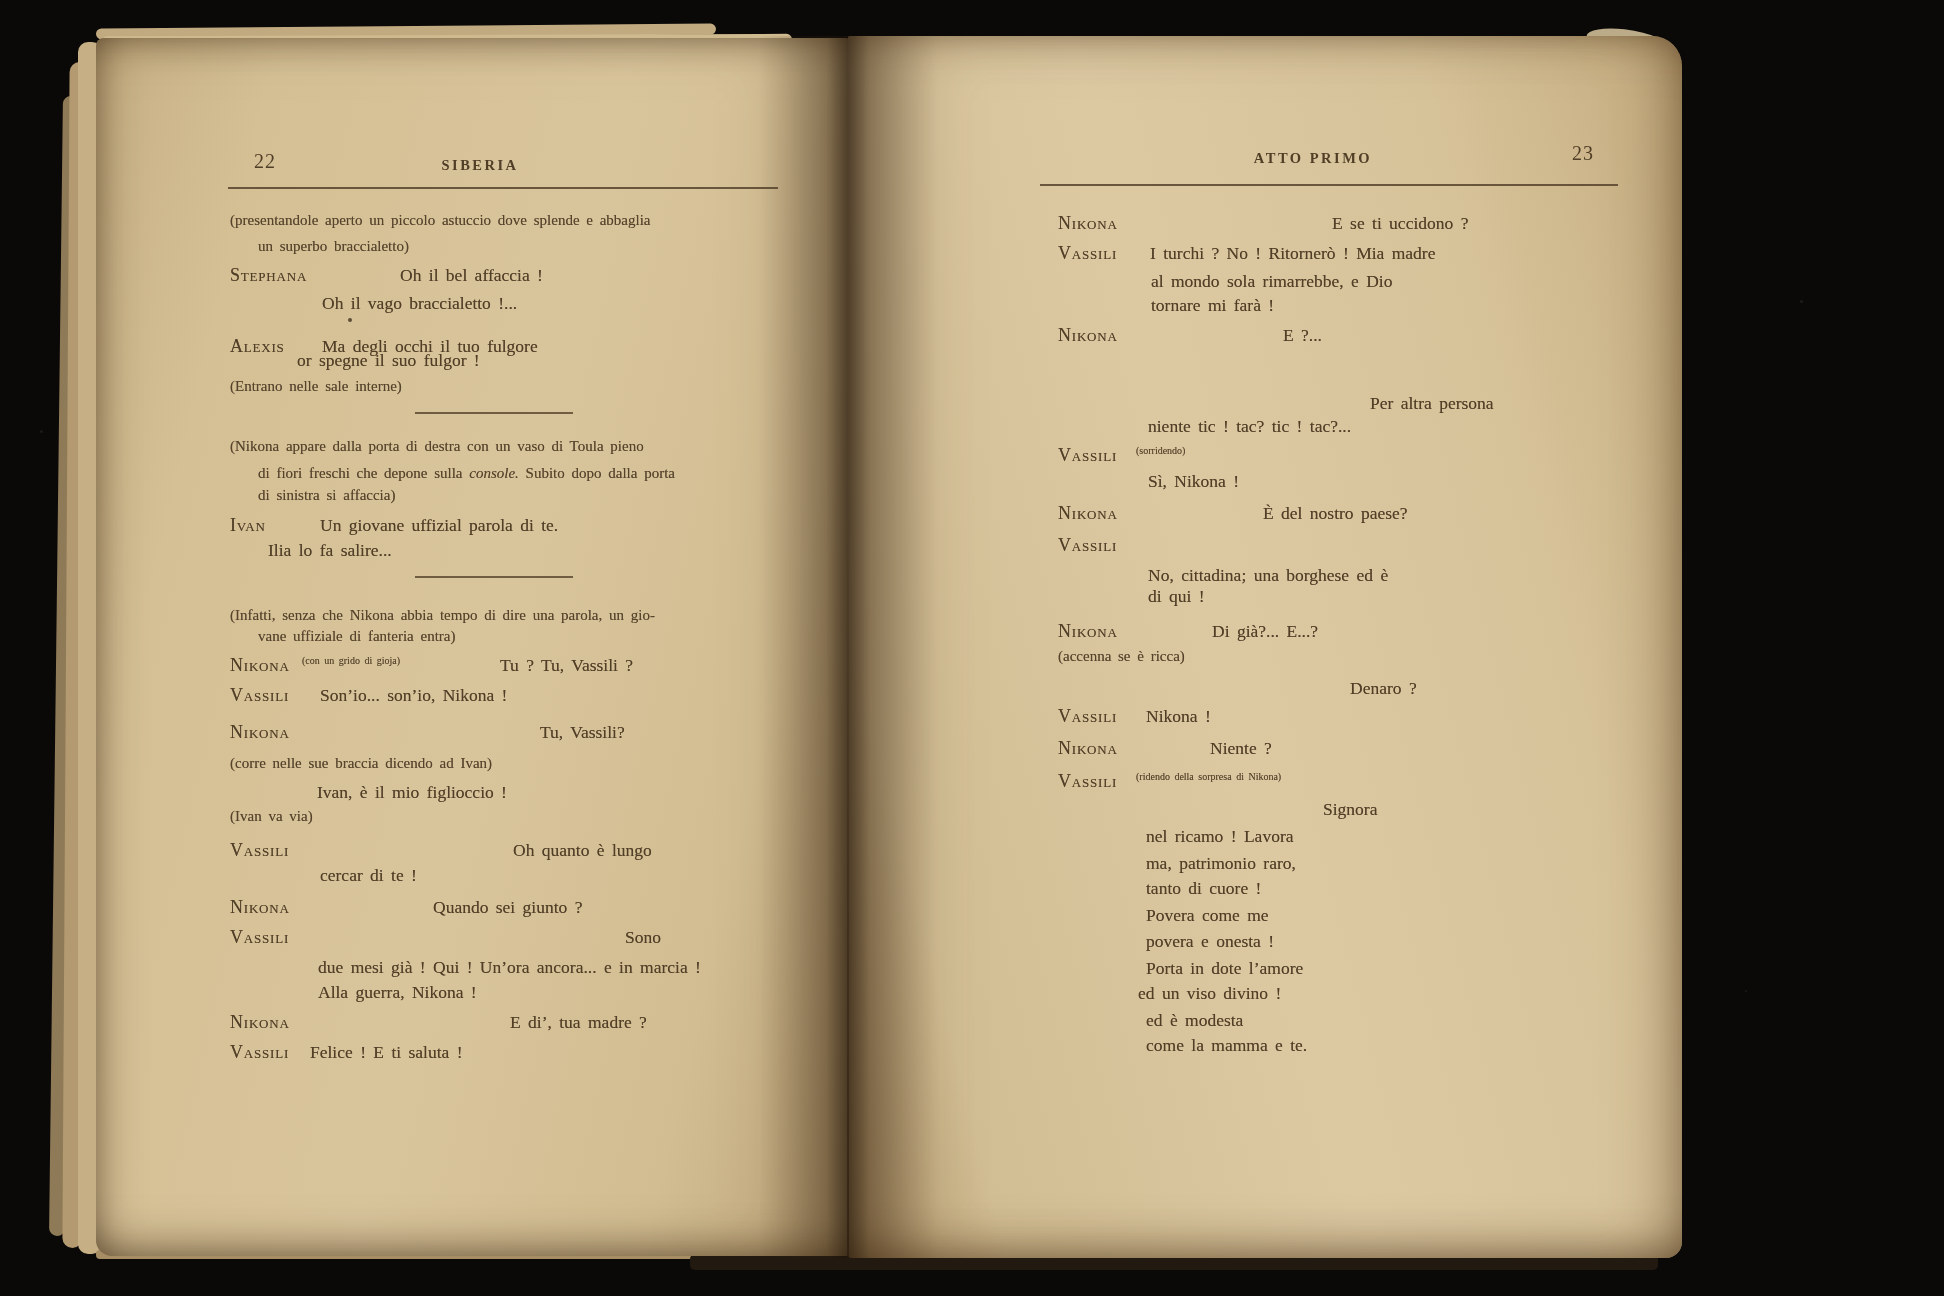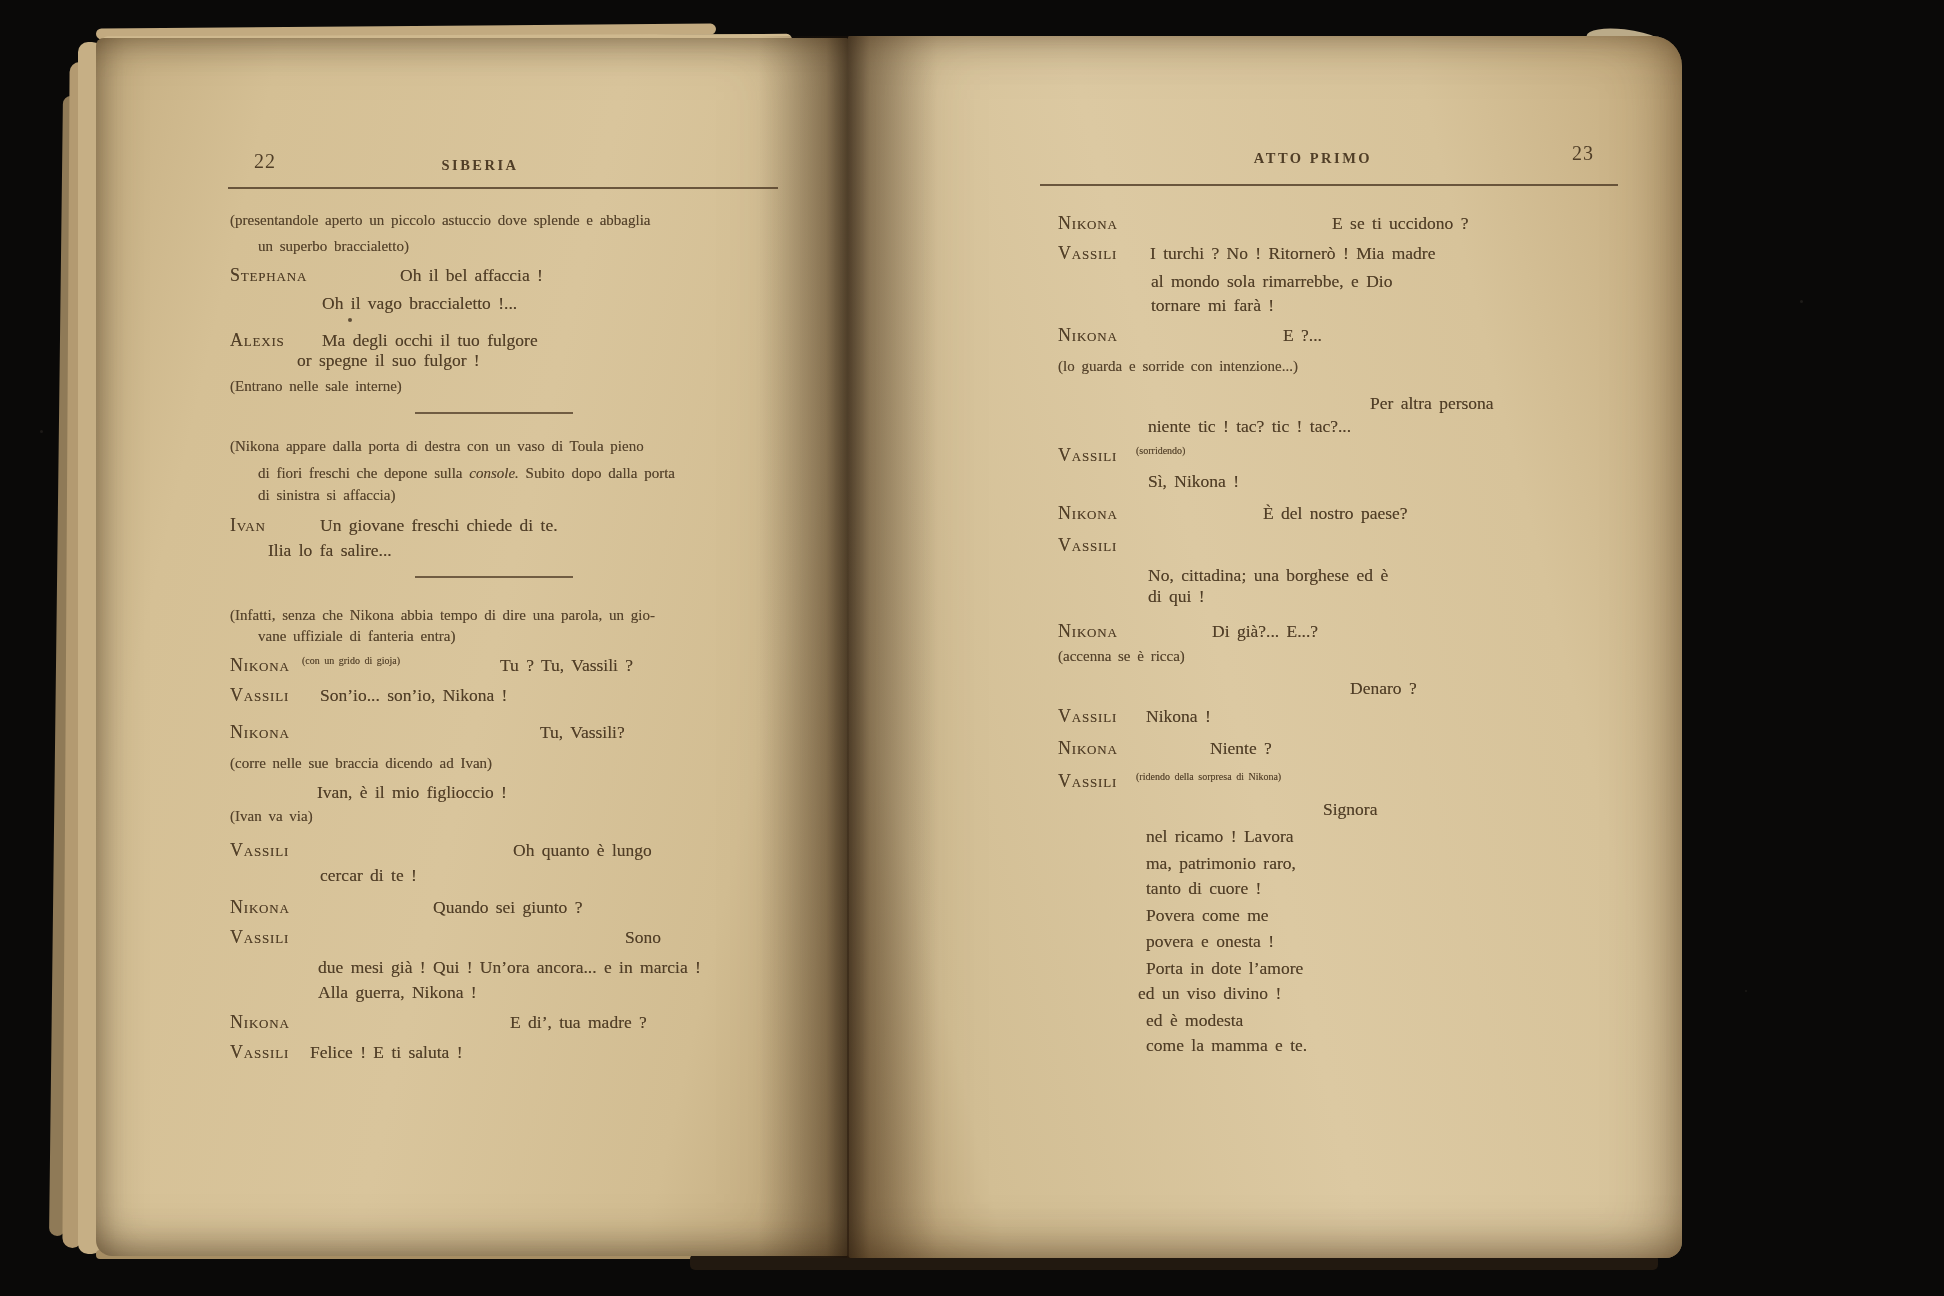--- a/index.html
+++ b/index.html
@@ -108,21 +108,21 @@
     <div class="ln" style="top:88px">
         <span class="sd" style="left:28px">un superbo braccialetto)</span>
       </div>
     <div class="ln" style="top:115px">
         <span class="sp">Stephana</span>
         <span class="tx" style="left:170px">Oh il bel affaccia !</span>
       </div>
     <div class="ln" style="top:143px">
         <span class="tx" style="left:92px">Oh il vago braccialetto !...</span>
       </div>
-    <div class="ln" style="top:180px">
+    <div class="ln" style="top:186px">
         <span class="sp">Alexis</span>
         <span class="tx" style="left:92px">Ma degli occhi il tuo fulgore</span>
       </div>
     <div class="ln" style="top:200px">
         <span class="tx" style="left:67px">or spegne il suo fulgor !</span>
       </div>
     <div class="ln" style="top:228px">
         <span class="sd" style="left:0">(Entrano nelle sale interne)</span>
       </div>
     <div class="divider" style="top:262px;left:185px"></div>
@@ -130,21 +130,21 @@
         <span class="sd" style="left:0">(Nikona appare dalla porta di destra con un vaso di Toula pieno</span>
       </div>
     <div class="ln" style="top:315px">
         <span class="sd" style="left:28px"><span>di fiori freschi che depone sulla </span><i>console.</i><span> Subito dopo dalla porta</span></span>
       </div>
     <div class="ln" style="top:337px">
         <span class="sd" style="left:28px">di sinistra si affaccia)</span>
       </div>
     <div class="ln" style="top:365px">
         <span class="sp">Ivan</span>
-        <span class="tx" style="left:90px">Un giovane freschi chiede di te.</span>
+        <span class="tx" style="left:90px">Un giovane uffizial parola di te.</span>
       </div>
     <div class="ln" style="top:390px">
         <span class="tx" style="left:38px">Ilia lo fa salire...</span>
       </div>
     <div class="divider" style="top:426px;left:185px"></div>
     <div class="ln" style="top:457px">
         <span class="sd" style="left:0">(Infatti, senza che Nikona abbia tempo di dire una parola, un gio-</span>
       </div>
     <div class="ln" style="top:478px">
         <span class="sd" style="left:28px">vane uffiziale di fanteria entra)</span>
@@ -218,23 +218,20 @@
     <div class="ln" style="top:133px">
         <span class="tx" style="left:93px">al mondo sola rimarrebbe, e Dio</span>
       </div>
     <div class="ln" style="top:157px">
         <span class="tx" style="left:93px">tornare mi farà !</span>
       </div>
     <div class="ln" style="top:187px">
         <span class="sp">Nikona</span>
         <span class="tx" style="left:225px">E ?...</span>
       </div>
-    <div class="ln" style="top:220px">
-        <span class="sd" style="left:0">(lo guarda e sorride con intenzione...)</span>
-      </div>
     <div class="ln" style="top:255px">
         <span class="tx" style="left:312px">Per altra persona</span>
       </div>
     <div class="ln" style="top:278px">
         <span class="tx" style="left:90px">niente tic ! tac? tic ! tac?...</span>
       </div>
     <div class="ln" style="top:307px">
         <span class="sp">Vassili</span>
         <span class="nt" style="left:78px">(sorridendo)</span>
       </div>

